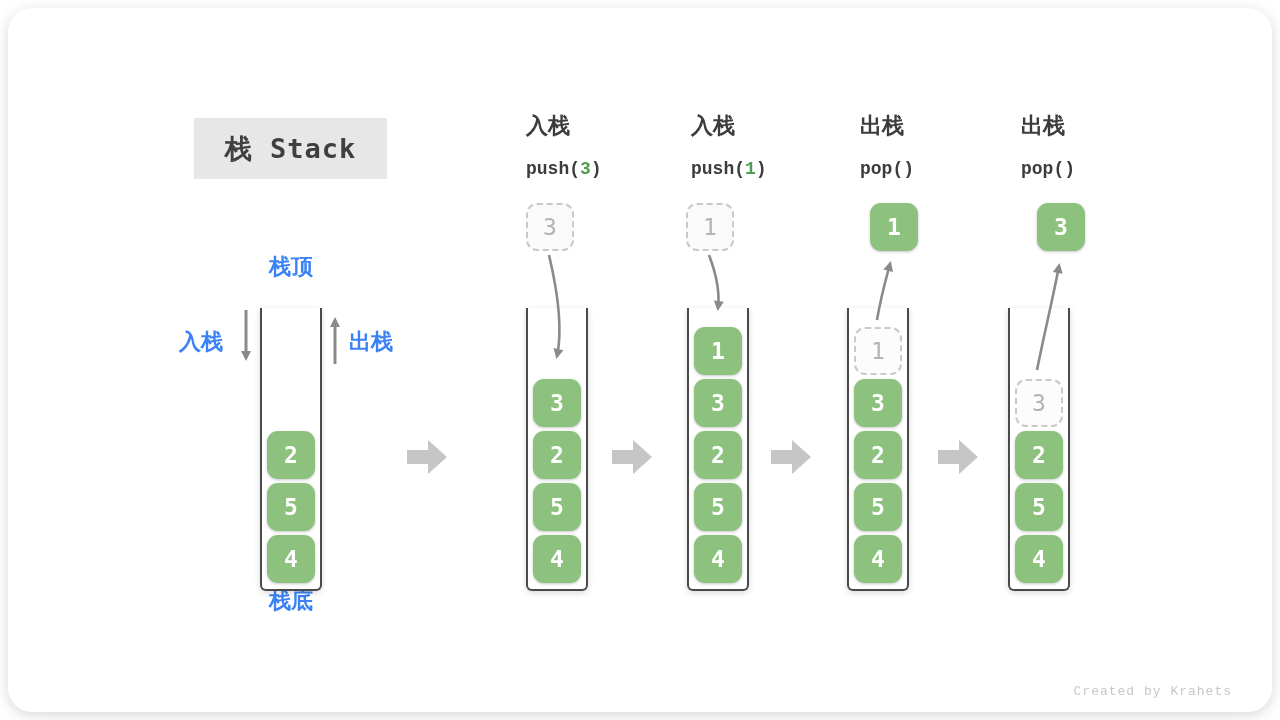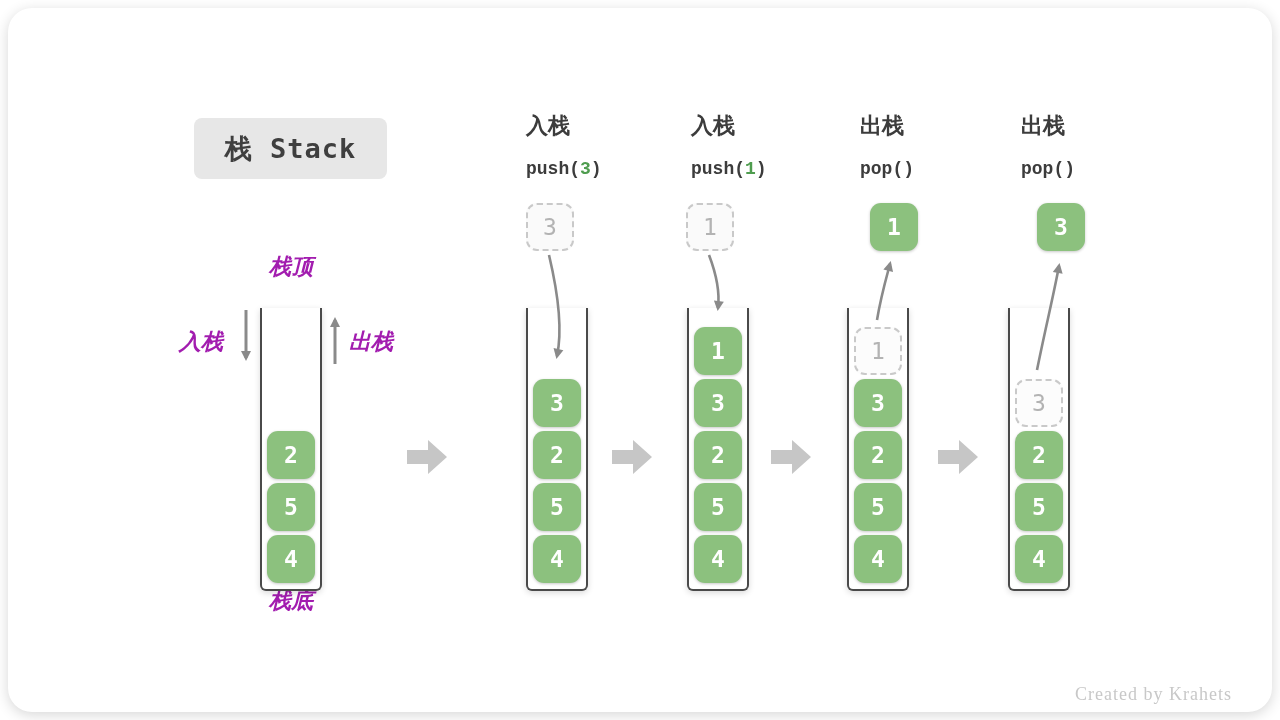--- a/index.html
+++ b/index.html
@@ -18,21 +18,21 @@
     background: #ffffff;
     border-radius: 24px;
     box-shadow: 0 3px 14px rgba(0,0,0,0.16);
   }
   
   .title-box {
     position: absolute;
     left: 186px; top: 110px;
     width: 193px; height: 61px;
     background: #e7e7e7;
-    border-radius: 8px;
+    border-radius: 0;
     display: flex; align-items: center; justify-content: center;
     font-family: "DejaVu Sans Mono", "Liberation Mono", monospace;
     font-size: 27px; font-weight: bold; color: #3f3f3f;
     letter-spacing: 1px;
   }
   
   .op { position: absolute; top: 104px; }
   .op-cn {
     font-size: 22px; font-weight: bold; color: #3c3c3c;
     line-height: 28px;
@@ -92,39 +92,39 @@
   }
   .float.green-box {
     background: #8cc17e;
     color: #ffffff;
     font-weight: bold;
     box-shadow: 0 1px 3px rgba(0,0,0,0.22);
   }
   
   .lbl {
     position: absolute;
-    font-size: 22px; font-weight: bold; color: #a21caf; font-style: italic;
+    font-size: 22px; font-weight: bold; color: #3b82f6;
   }
   .top-lbl, .bottom-lbl { left: 252px; width: 62px; text-align: center; }
   .top-lbl { top: 244px; }
   .bottom-lbl { top: 578px; }
   .push-lbl { left: 171px; top: 319px; }
   .pop-lbl  { left: 341px; top: 319px; }
   
   .overlay {
     position: absolute; left: 0; top: 0;
     width: 1280px; height: 720px;
     pointer-events: none;
   }
   
   .footer {
     position: absolute;
     right: 40px; top: 676px;
-    font-family: Liberation Serif, serif;
-    font-size: 18px; color: #c8c8c8;
+    font-family: Liberation Mono, monospace;
+    font-size: 13px; color: #c8c8c8;
     letter-spacing: 1px;
     margin-left: 18px;
   }
 </style>
 </head>
 <body>
 
 <div class="card">
 
   <div class="title-box">栈 Stack</div>

